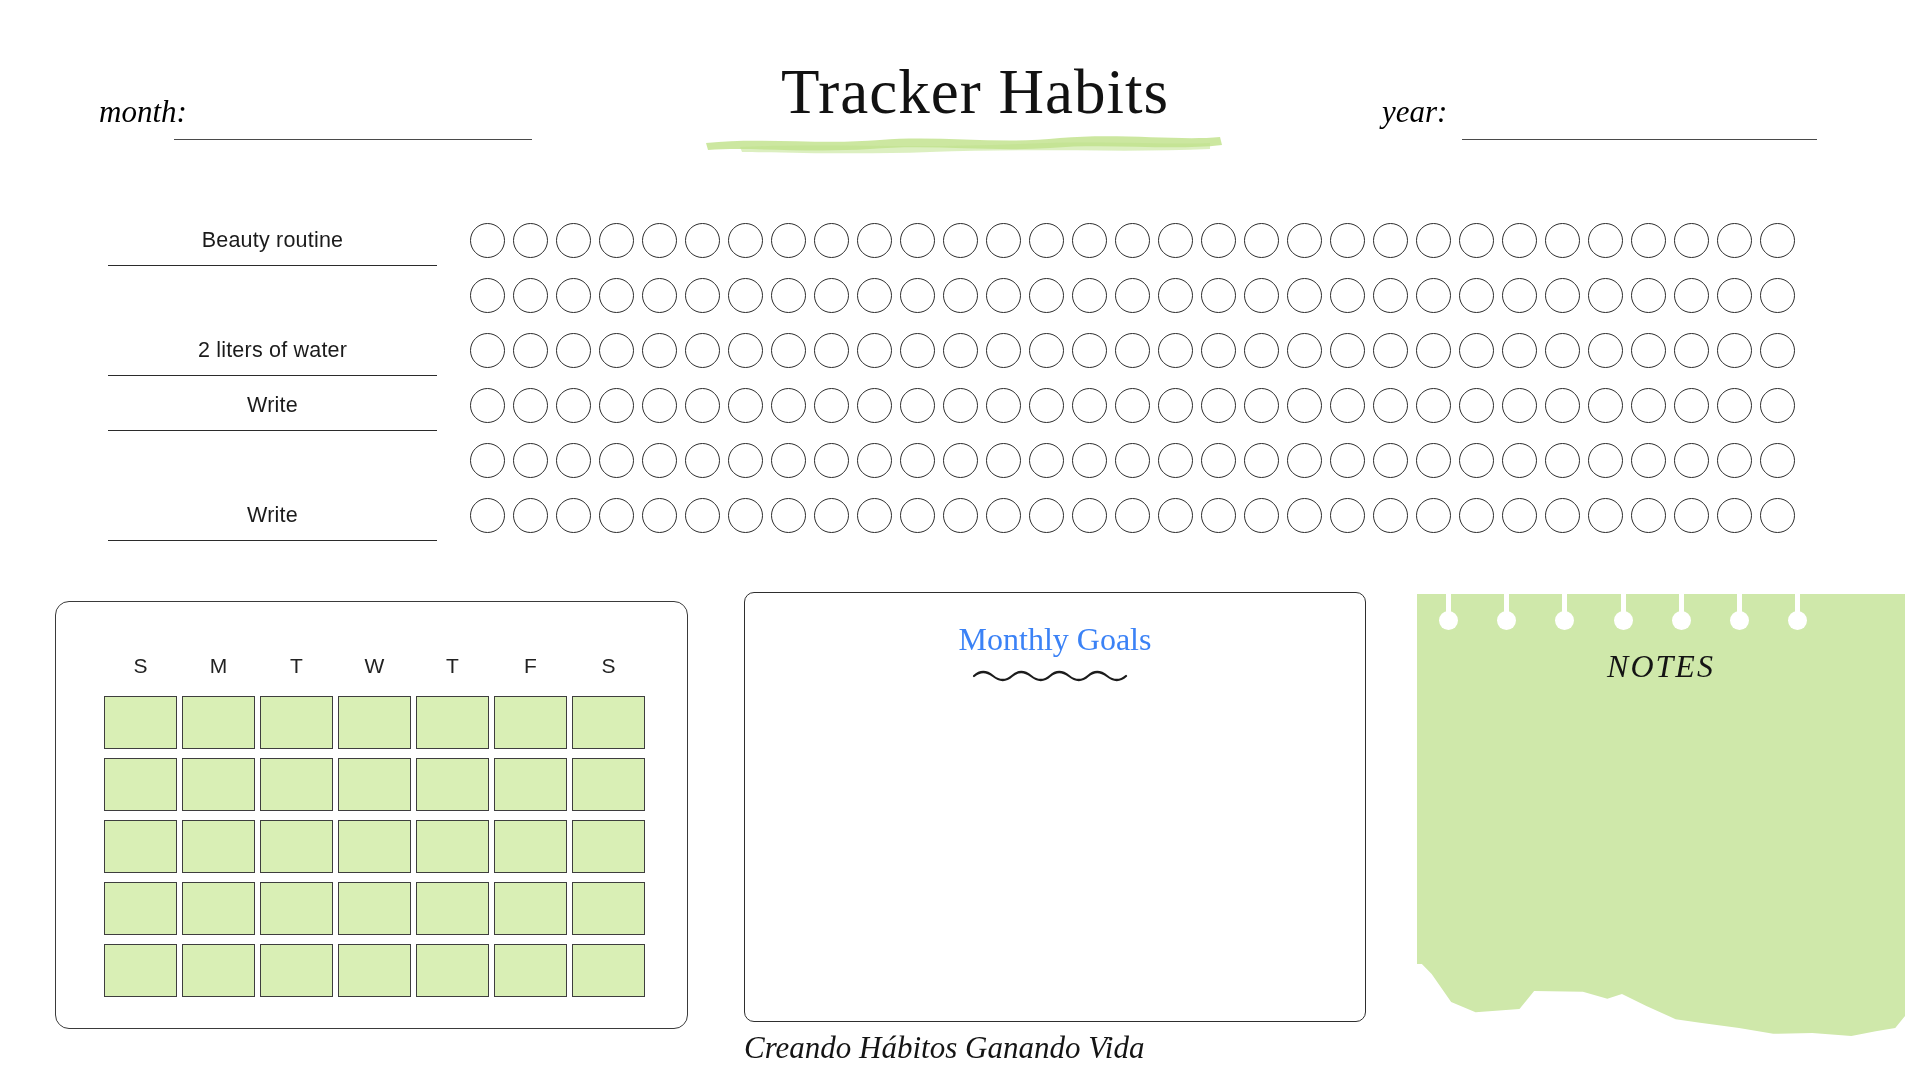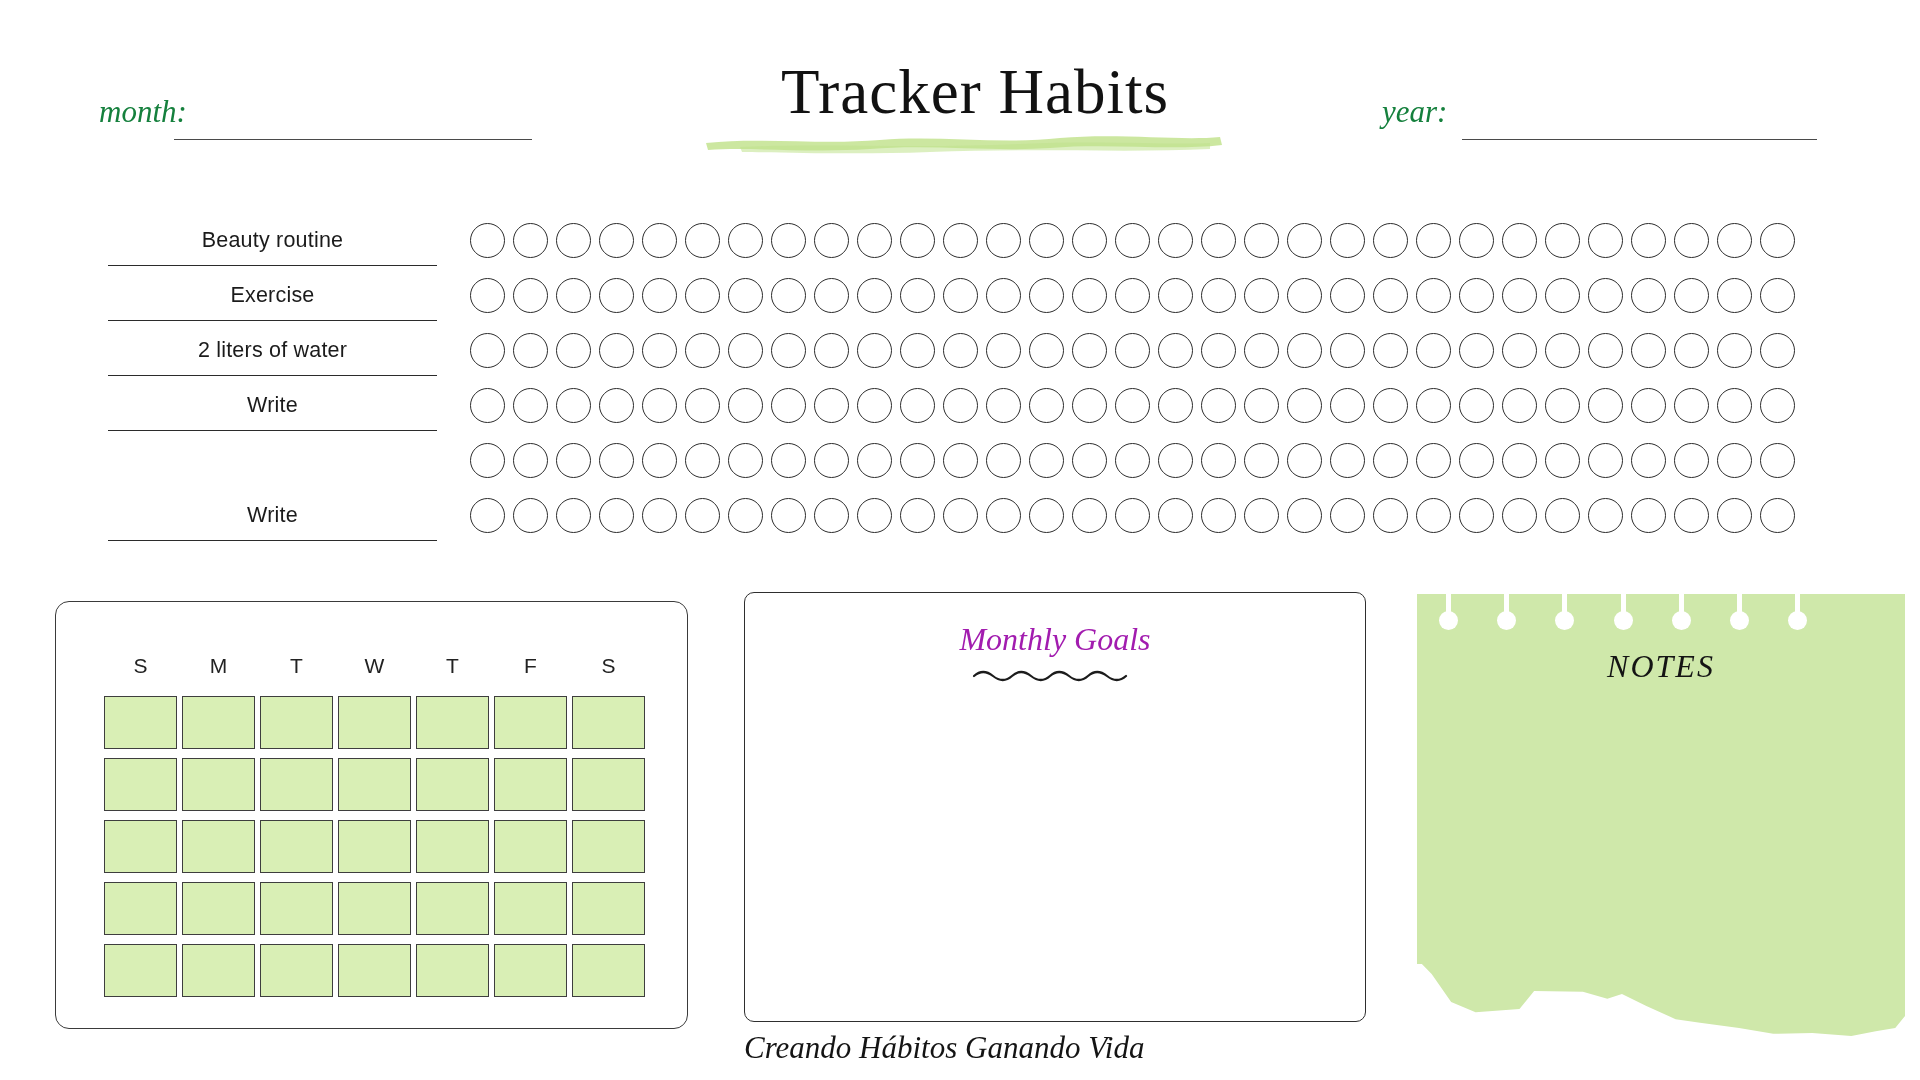--- a/index.html
+++ b/index.html
@@ -12,21 +12,21 @@
   }
   *{margin:0;padding:0;box-sizing:border-box;}
   html,body{background:#ffffff;}
   .page{
     position:relative;width:1920px;height:1080px;background:#ffffff;overflow:hidden;
     font-family:"Liberation Sans",sans-serif;color:var(--ink);
   }
   
   .field-label{
     position:absolute;font-family:"Liberation Serif",serif;font-style:italic;
-    font-size:31px;color:#15803d;
+    font-size:31px;color:#000000;
   }
   .month-label{left:99px;top:94px;}
   .year-label{left:1382px;top:94px;}
   .fill-line{position:absolute;height:0;border-top:1.5px solid var(--soft-line);}
   .month-line{left:174px;top:139px;width:358px;}
   .year-line{left:1462px;top:139px;width:355px;}
   .page-title{
     position:absolute;left:975px;top:56px;transform:translateX(-50%);
     font-family:"Liberation Serif",serif;font-weight:400;font-size:63px;
     letter-spacing:1px;color:#121212;white-space:nowrap;
@@ -58,22 +58,22 @@
     width:73px;height:53px;background:var(--cell-green);
     border:1px solid #3e3e3e;
   }
   
   .goals-box{
     position:absolute;left:744px;top:592px;width:622px;height:430px;
     border:1.5px solid #2e2e2e;border-radius:10px;background:#fff;
   }
   .goals-title{
     position:absolute;left:50%;top:28px;transform:translateX(-50%);
-    font-family:"Liberation Serif",serif;font-style:italic;font-weight:400;
-    font-size:32px;color:#a21caf;white-space:nowrap;
+    font-family:"Liberation Serif",serif;font-weight:400;
+    font-size:32px;color:#3b82f6;white-space:nowrap;
   }
   .goals-squiggle{position:absolute;left:50%;top:74px;transform:translateX(-50%);}
   
   .footer-quote{
     position:absolute;left:744px;top:1030px;width:445px;
     font-family:"Liberation Serif",serif;font-style:italic;font-size:31px;color:#141414;
     white-space:nowrap;
   }
   
   .notes-paper{
@@ -143,23 +143,20 @@
           <div class="day-circle"></div>
           <div class="day-circle"></div>
           <div class="day-circle"></div>
           <div class="day-circle"></div>
           <div class="day-circle"></div>
           <div class="day-circle"></div>
           <div class="day-circle"></div>
         </div>
       </div>
       <div class="habit-row" style="top: 271px;">
-        <div class="habit-label-box">
-          <div class="habit-label">Exercise</div>
-        </div>
         <div class="circle-strip">
           <div class="day-circle"></div>
           <div class="day-circle"></div>
           <div class="day-circle"></div>
           <div class="day-circle"></div>
           <div class="day-circle"></div>
           <div class="day-circle"></div>
           <div class="day-circle"></div>
           <div class="day-circle"></div>
           <div class="day-circle"></div>

